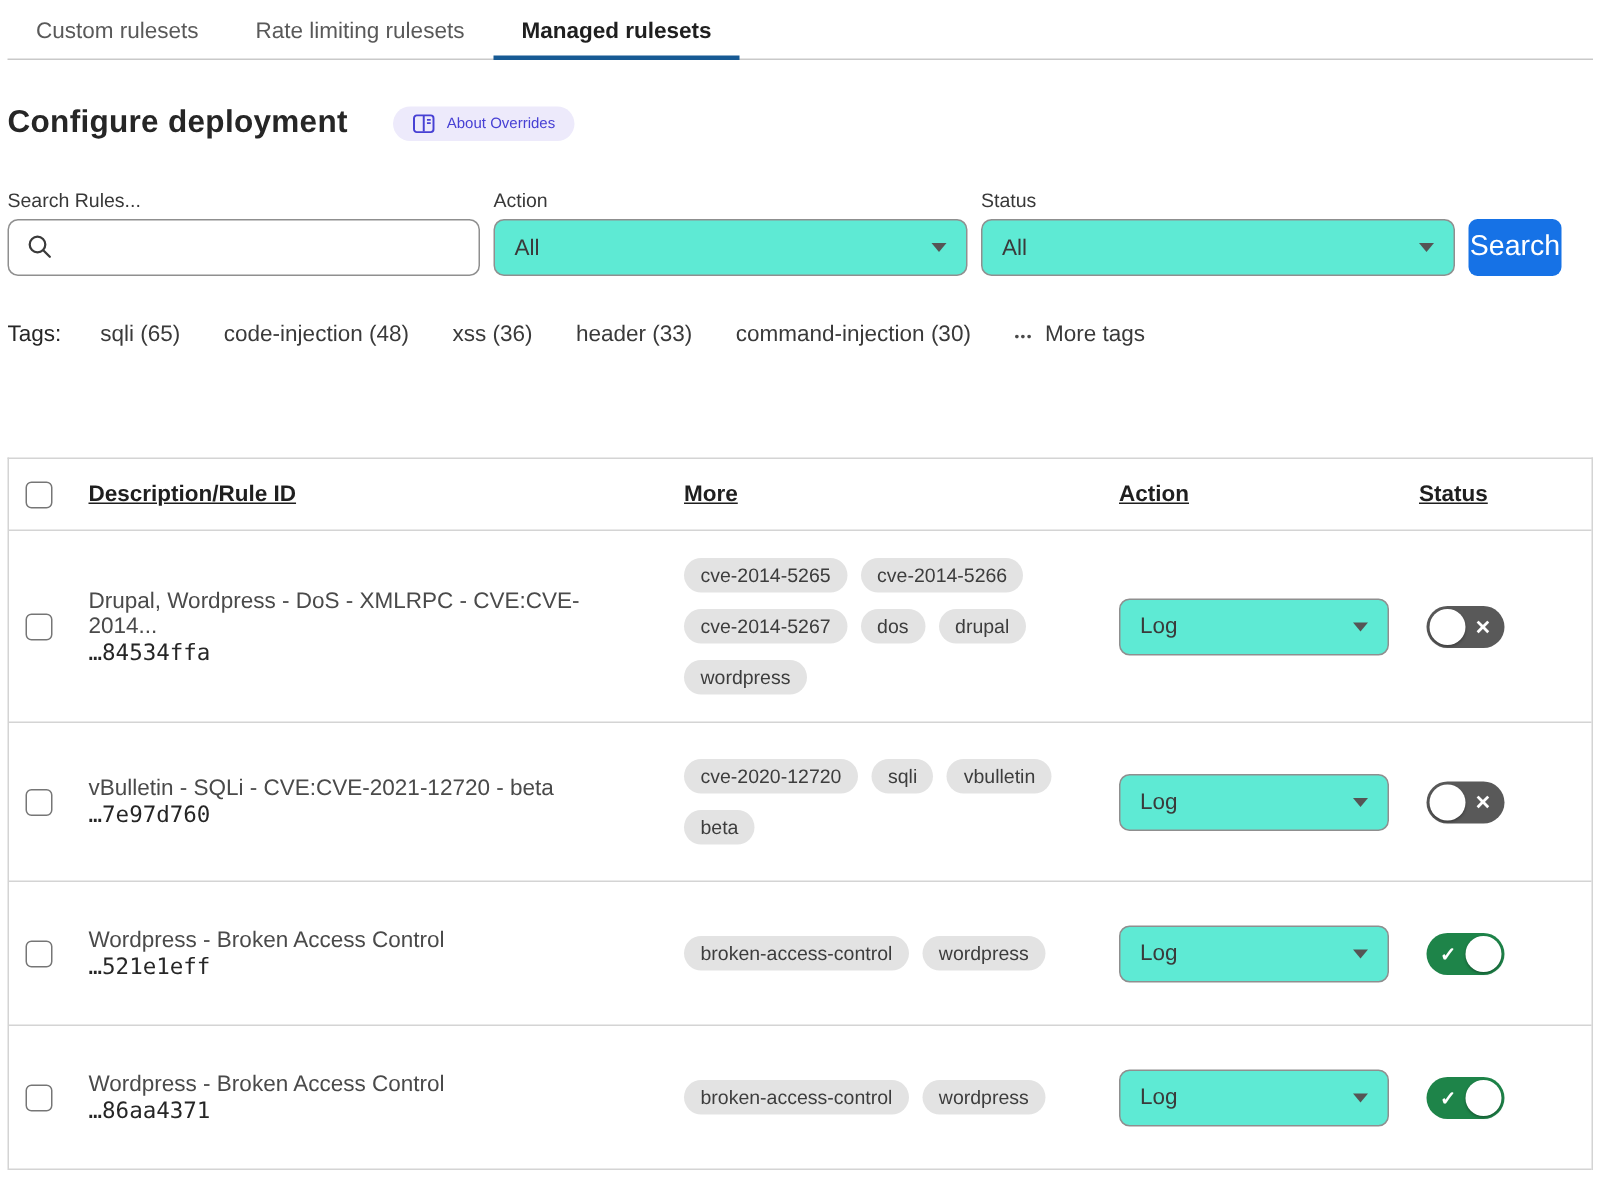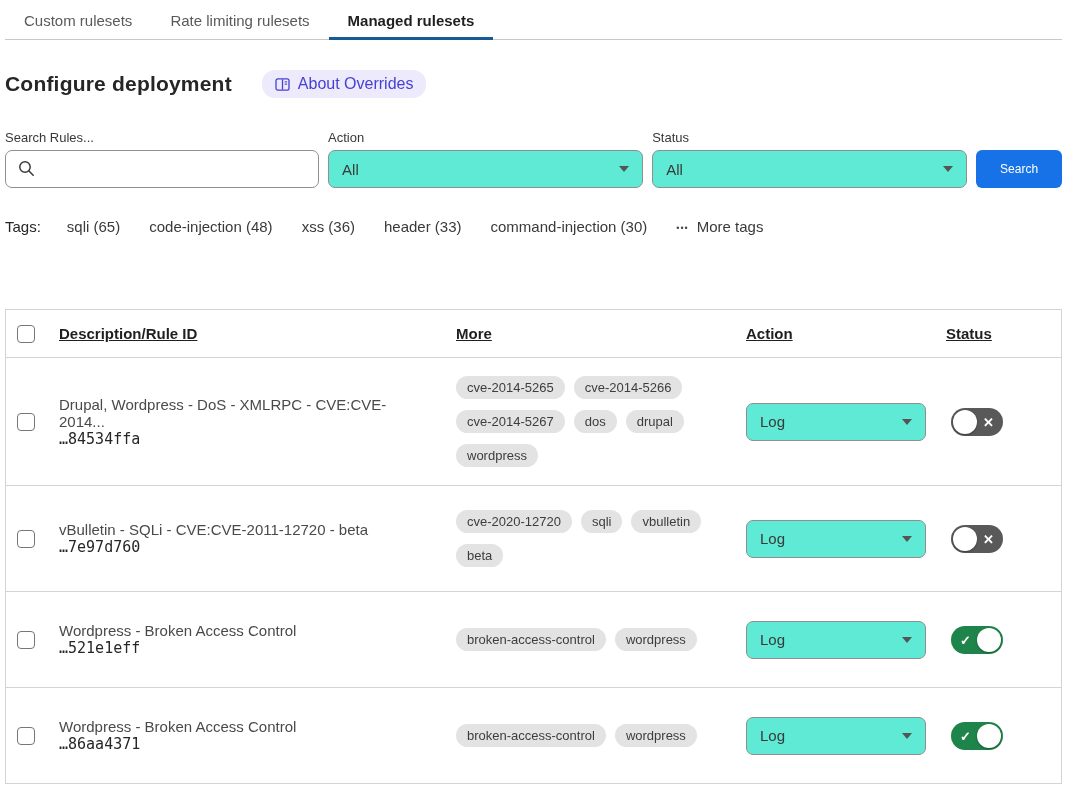--- a/index.html
+++ b/index.html
@@ -9,39 +9,39 @@
 
   
   .tabbar { display:flex; border-bottom:1px solid #c9c9c9; }
   .tab { padding:12px 19px 10px; font-size:15px; color:#595959; cursor:pointer; }
   .tab.active { color:#1f1f1f; font-weight:700; border-bottom:3px solid #175a94; margin-bottom:-1px; padding-bottom:7px; }
 
   
   .head { margin-top:30px; display:flex; align-items:center; gap:30px; }
   .head h1 { font-size:21px; font-weight:700; color:#262626; letter-spacing:.2px; }
   .badge { display:inline-flex; align-items:center; gap:8px; background:#edeafb; color:#4740d4;
-    font-size:16px; padding:5px 13px; border-radius:13px; cursor:pointer; }
+    font-size:10px; padding:5px 13px; border-radius:13px; cursor:pointer; }
   .badge svg { display:block; }
 
   
   .filters { margin-top:32px; display:flex; gap:9px; align-items:flex-end; }
   .field label { display:block; font-size:13px; color:#383838; margin-bottom:5px; }
   .f-search { width:315px; }
   .f-action, .f-status { width:316px; }
   .inputbox { position:relative; }
   .inputbox input { width:100%; height:38px; border:1px solid #8f8f8f; border-radius:7px;
     padding:0 12px 0 40px; font-size:15px; color:#333; outline:none; background:#fff; }
   .inputbox .s-icon { position:absolute; left:13px; top:10px; }
   .select { display:flex; align-items:center; justify-content:space-between; height:38px;
     border:1px solid #8f8f8f; border-radius:7px; background:#5eead4; padding:0 13px;
     font-size:15px; color:#3a3a3a; cursor:pointer; }
   .chev { width:0; height:0; border-left:5px solid transparent; border-right:5px solid transparent;
     border-top:6px solid #555; }
-  .btn-search { width:86px; height:38px; background:#1672e6; color:#fff; border:none;
-    border-radius:6px; font-size:12px; font-family:"Liberation Sans", sans-serif; cursor:pointer; }
+  .btn-search { width:62px; height:38px; background:#1672e6; color:#fff; border:none;
+    border-radius:6px; font-size:19px; font-family:"Liberation Sans", sans-serif; cursor:pointer; }
 
   
   .tagsbar { margin-top:30px; display:flex; align-items:center; font-size:15px; }
   .tagsbar .tb-label { color:#262626; margin-right:26px; }
   .tagsbar .tb-item { color:#3a3a3a; margin-right:29px; cursor:pointer; }
   .more-tags { display:flex; align-items:center; gap:8px; color:#3a3a3a; cursor:pointer; }
   .more-tags .dots { font-size:9px; letter-spacing:1px; color:#4a4a4a; position:relative; top:1px; }
 
   
   .table { margin-top:74px; border:1px solid #d4d4d4; border-bottom:none; }
@@ -181,21 +181,21 @@
               <span class="knob"></span>
               <span class="tog-glyph">✕</span>
             </div>
     </div>
   </div>
         <div class="grid trow">
     <div>
             <div class="cb"></div>
           </div>
     <div class="cell-desc">
-      <div class="desc">vBulletin - SQLi - CVE:CVE-2011-12720 - beta</div>
+      <div class="desc">vBulletin - SQLi - CVE:CVE-2021-12720 - beta</div>
       <div class="rule-id">…7e97d760</div>
     </div>
     <div class="cell-tags">
             <span class="pill">cve-2020-12720</span>
             <span class="pill">sqli</span>
             <span class="pill">vbulletin</span>
             <span class="pill">beta</span>
           </div>
     <div class="cell-action">
       <div class="select">

